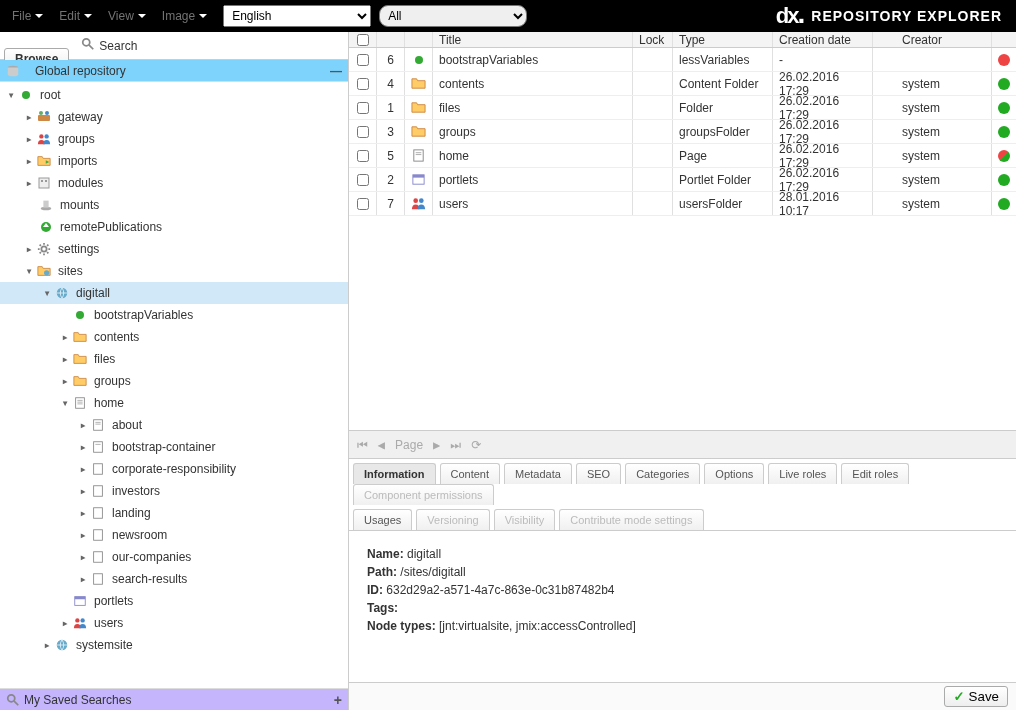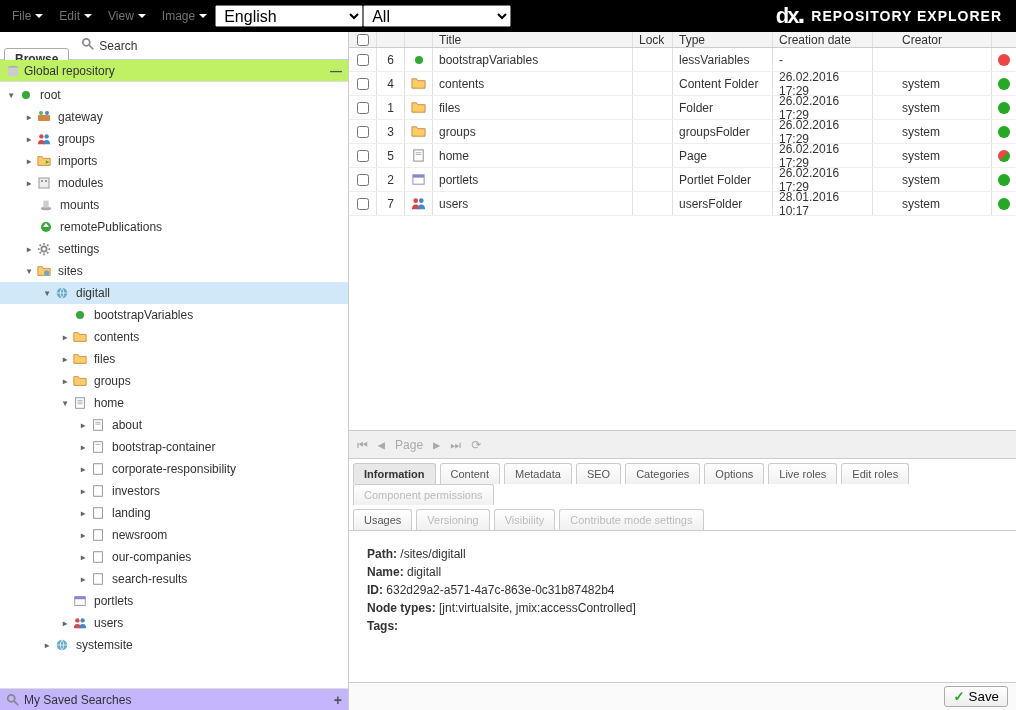--- a/index.html
+++ b/index.html
@@ -1,33 +1,33 @@
 <!DOCTYPE html>
 <html><head>
 <meta charset="utf-8">
 <style>
 * { box-sizing: border-box; margin: 0; padding: 0; }
 body { font-family: Arial, Helvetica, sans-serif; font-size: 12px; color: #333; background: #fff; width: 1016px; height: 710px; overflow: hidden; }
 .topbar { background: #000; height: 32px; display: flex; align-items: center; padding: 0 4px; }
 .menu-item { color: #737373; padding: 4px 8px; cursor: pointer; display: flex; align-items: center; gap: 4px; }
 .menu-caret { width: 0; height: 0; border-left: 4px solid transparent; border-right: 4px solid transparent; border-top: 4px solid #fff; }
-.topbar select { height: 22px; font-size: 16px; margin-left: 0; padding: 0 4px; }
+.topbar select { height: 22px; font-size: 12px; margin-left: 8px; padding: 0 4px; }
 .topbar select.lang { width: 148px; }
-.topbar select.ws { width: 148px; }
+.topbar select.ws { width: 148px; border-radius: 9px; }
 .brand { margin-left: auto; display: flex; align-items: center; gap: 8px; padding-right: 10px; }
 .brand-logo { color: #fff; font-weight: bold; font-size: 22px; letter-spacing: -2px; }
 .brand-dot { color: #fff; font-size: 28px; line-height: 0; }
 .brand-text { color: #fff; font-size: 14px; font-weight: bold; letter-spacing: 1px; }
 .main { display: flex; height: 678px; }
 .left-col { width: 352px; border-right: 1px solid #ccc; display: flex; flex-direction: column; background: #fff; }
 .toolbar { border-bottom: 1px solid #ccc; height: 28px; display: flex; align-items: center; padding: 0 4px; }
 .tb-btn { border: 1px solid #aaa; background: linear-gradient(#fff,#eee); border-radius: 3px; padding: 3px 10px; font-size: 12px; cursor: pointer; margin-right: 4px; color: #333; font-weight: bold; margin-top: 26px; }
 .tb-search { display: flex; align-items: center; gap: 4px; padding: 3px 8px; cursor: pointer; }
 .search-icon svg { width: 14px; height: 14px; }
-.section-hdr { background: #bef264; height: 22px; display: flex; align-items: center; padding: 0 6px; border-bottom: 1px solid #ddd; gap: 4px; }
+.section-hdr { background: #7dd3fc; height: 22px; display: flex; align-items: center; padding: 0 6px; border-bottom: 1px solid #ddd; gap: 15px; }
 .section-hdr .title { flex: 1; }
 .section-icon { width: 14px; height: 14px; display: flex; align-items: center; justify-content: center; }
 .tree { flex: 1; overflow: auto; padding: 2px 0; }
 .tree-row { display: flex; align-items: center; height: 22px; cursor: pointer; white-space: nowrap; }
 .tree-row.selected { background: #d0e8f8; }
 .tree-toggle { width: 14px; text-align: center; color: #666; cursor: pointer; font-family: monospace; font-size: 12px; }
 .tree-icon { width: 16px; height: 16px; display: flex; align-items: center; justify-content: center; margin-right: 4px; }
 .tree-label { padding-left: 2px; }
 .dot-green { width: 8px; height: 8px; background: #3a3; border-radius: 50%; }
 .folder-icon svg, .page-icon svg, .gear-icon svg, .globe-icon svg, .mount-icon svg, .portlet-icon svg { width: 14px; height: 14px; }
@@ -566,25 +566,25 @@
         <div class="tab">Live roles</div>
         <div class="tab">Edit roles</div>
         <div class="tab disabled">Component permissions</div>
         <div style="flex-basis:100%;height:2px"></div>
         <div class="tab tab-row2">Usages</div>
         <div class="tab disabled tab-row2">Versioning</div>
         <div class="tab disabled tab-row2">Visibility</div>
         <div class="tab disabled tab-row2">Contribute mode settings</div>
       </div>
       <div class="info-body">
+        <div><b>Name:</b> <span>digitall</span></div>
         <div><b>Path:</b> <span>/sites/digitall</span></div>
-        <div><b>Name:</b> <span>digitall</span></div>
         <div><b>ID:</b> <span>632d29a2-a571-4a7c-863e-0c31b87482b4</span></div>
+        <div><b>Tags:</b></div>
         <div><b>Node types:</b> <span>[jnt:virtualsite, jmix:accessControlled]</span></div>
-        <div><b>Tags:</b></div>
       </div>
       <div class="save-bar">
         <button class="save-btn">
             <span class="check-icon">✓</span>
             <span>Save</span>
           </button>
       </div>
     </div>
   </div>
 </div>

